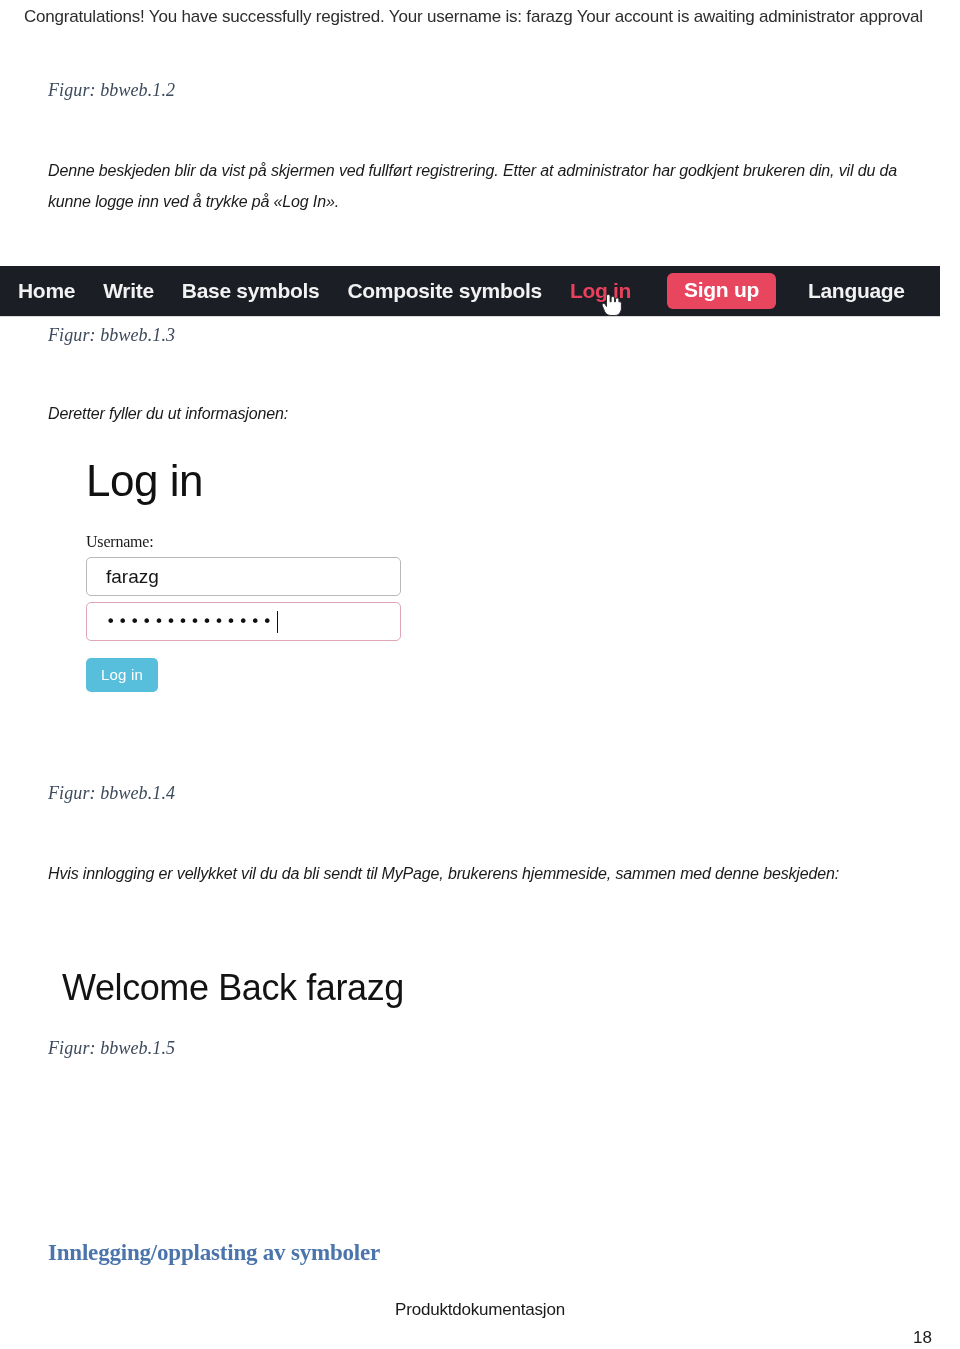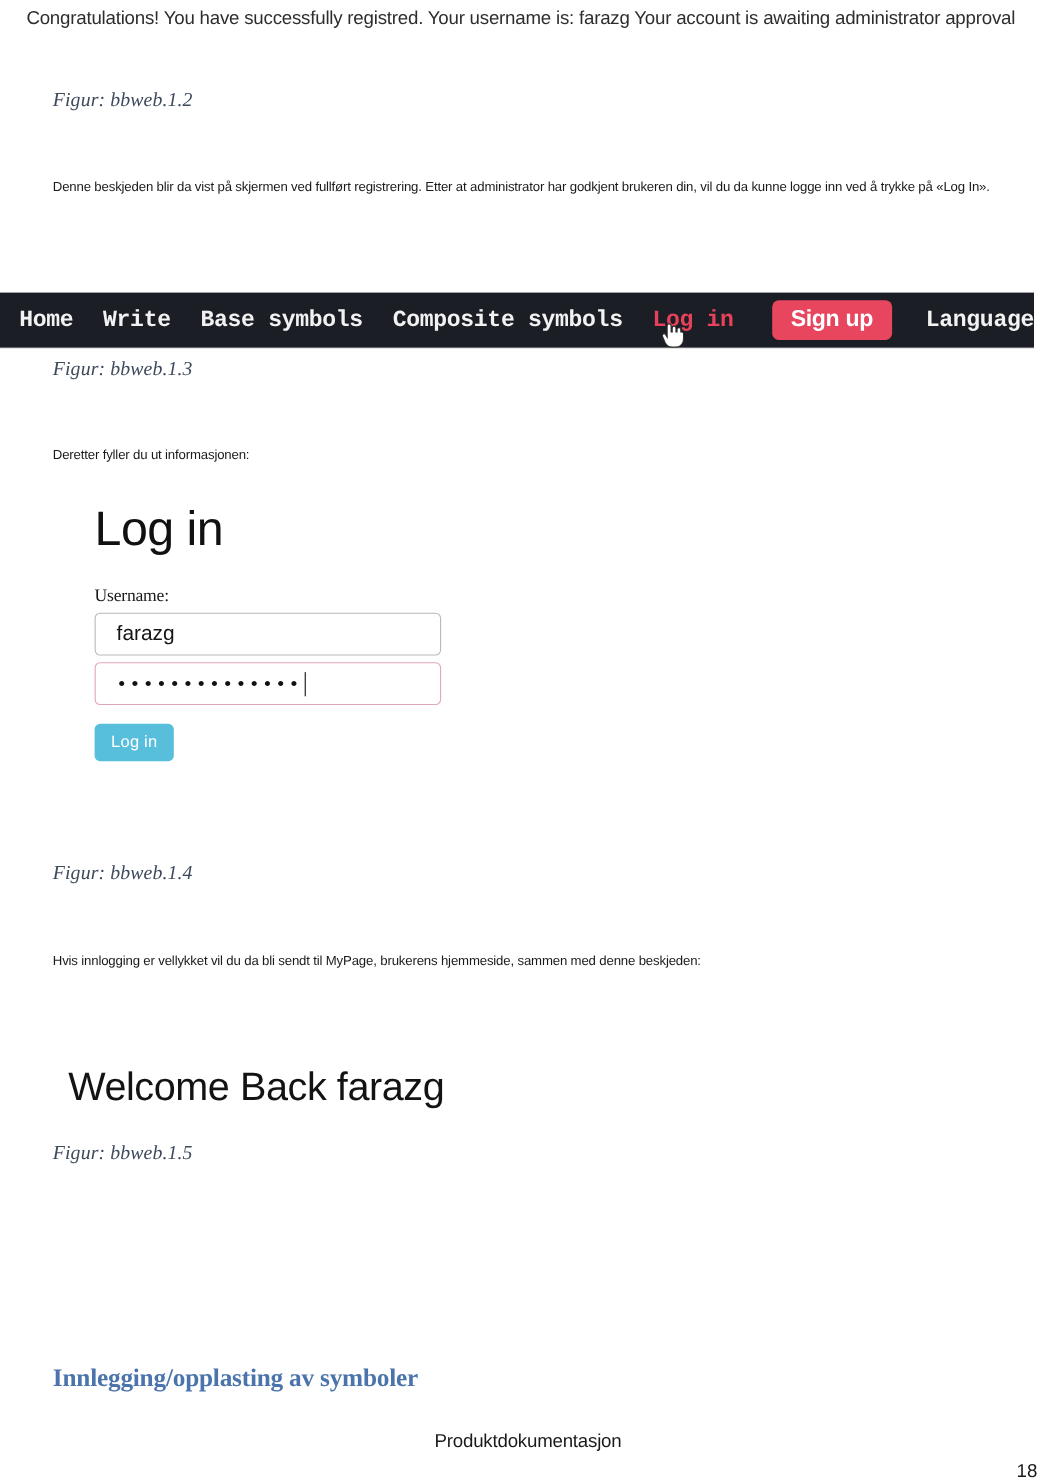--- a/index.html
+++ b/index.html
@@ -14,24 +14,25 @@
     overflow: hidden;
     font-family: "Liberation Sans", sans-serif;
     color: #000000;
     -webkit-font-smoothing: antialiased;
   }
 
   
   .doc-para {
     position: absolute;
     font-family: "Liberation Sans", sans-serif;
-    font-size: 12px;
+    font-size: 16px;
     line-height: 31px;
     color: #1a1a1a;
     letter-spacing: -0.15px;
+    font-style: italic;
   }
   .caption {
     position: absolute;
     font-family: "Liberation Serif", serif;
     font-style: italic;
     font-size: 18px;
     color: #3d4a5c;
     letter-spacing: 0.1px;
   }
 
@@ -57,21 +58,21 @@
     left: 0px;
     top: 266px;
     width: 940px;
     height: 50px;
     background: #1c1e26;
     display: flex;
     align-items: center;
     box-shadow: 0 1px 0 #d9d9d9;
   }
   .nav-link {
-    font-family: Liberation Mono, monospace;
+    font-family: Liberation Sans, sans-serif;
     font-size: 21px;
     font-weight: 700;
     color: #f2f2f2;
     white-space: nowrap;
     letter-spacing: -0.3px;
   }
   .nav-link.is-active {
     color: #e8415c;
   }
   .nav-btn {
@@ -197,21 +198,21 @@
     top: 1300px;
     width: 960px;
     text-align: center;
     font-family: "Liberation Sans", sans-serif;
     font-size: 17px;
     color: #1a1a1a;
     letter-spacing: -0.2px;
   }
   .footer-pageno {
     position: absolute;
-    right: 17px;
+    right: 28px;
     top: 1328px;
     font-family: "Liberation Sans", sans-serif;
     font-size: 17px;
     color: #1a1a1a;
   }
 </style>
 </head>
 <body>
 
 <div class="shot-congrats">

